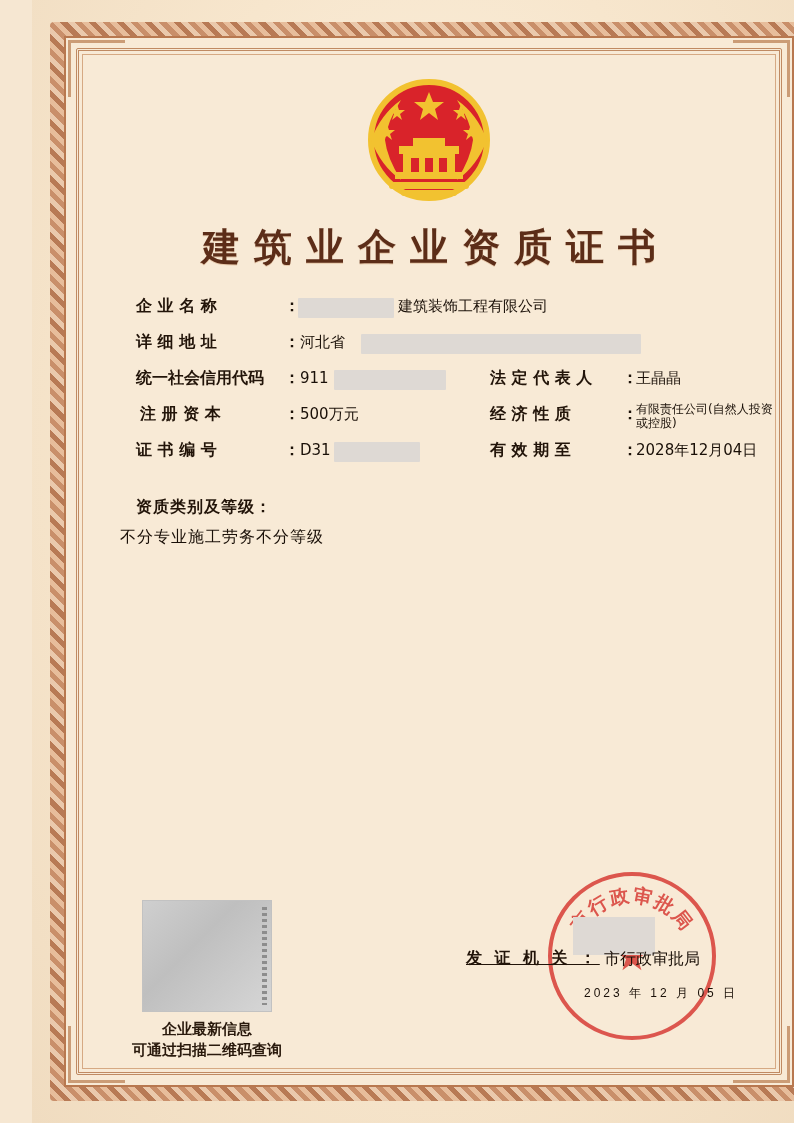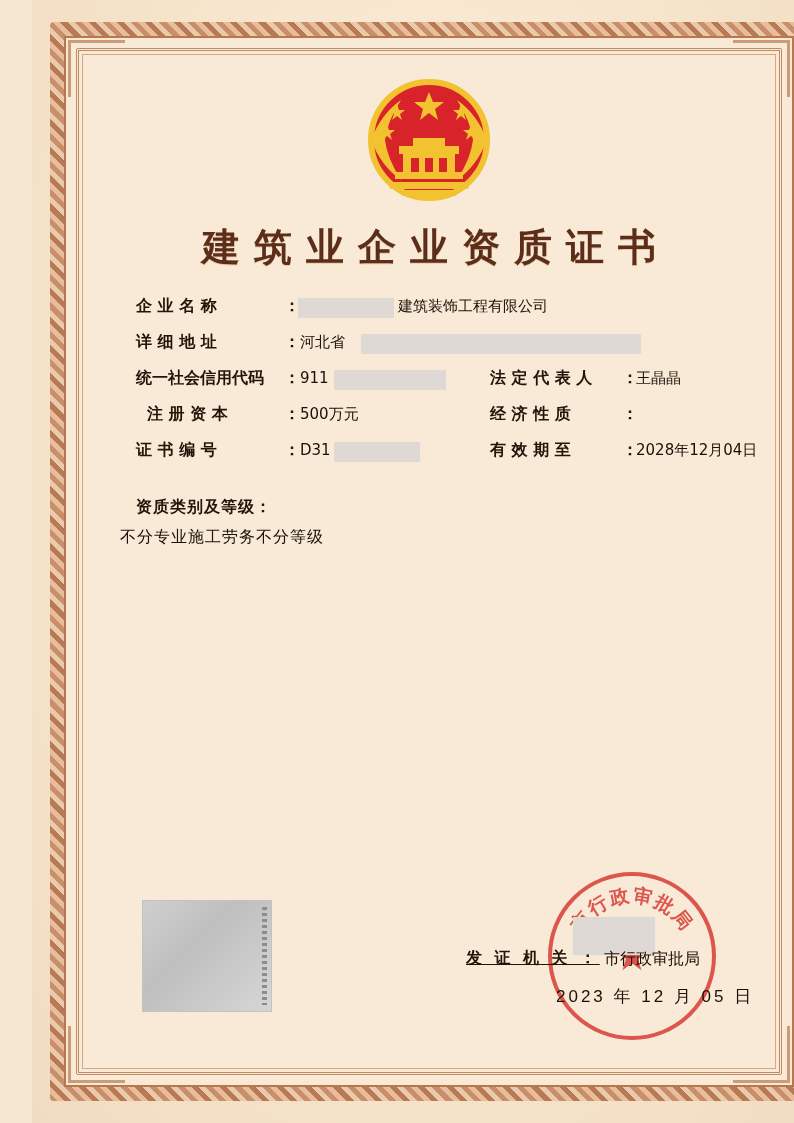--- a/index.html
+++ b/index.html
@@ -140,21 +140,21 @@
     fill:#d6362f;font-size:19px;font-weight:bold;
     font-family:"DejaVu Serif","Liberation Serif",serif;letter-spacing:2px;
   }
   .seal-redact{
     position:absolute;left:541px;top:917px;width:82px;height:38px;background:#ded9d4;
   }
 
   
   .issuer-lbl{position:absolute;left:434px;top:948px;font-size:16px;font-weight:bold;letter-spacing:4px;color:#221409;text-decoration:underline;}
   .issuer-val{position:absolute;left:572px;top:949px;font-size:16px;color:#1a1008;}
-  .issue-date{position:absolute;left:524px;top:985px;font-size:17px;color:#1a1008;letter-spacing:3px;}
+  .issue-date{position:absolute;left:552px;top:985px;font-size:12px;color:#1a1008;letter-spacing:3px;}
 </style>
 </head>
 <body>
 
 <div class="page">
 
   <div class="watermark">
     <div class="wm-row" style="margin-top:20px">
       <span>建筑业企业资质证书</span>
       
@@ -309,44 +309,49 @@
       <span class="colon" style="left:148px;">：</span>
       <span class="val" style="left:164px;">911</span>
       <span class="redact" style="left:198px;top:2px;width:112px;height:20px;"></span>
 
       <span class="lbl" style="left:354px;">法 定 代 表 人</span>
       <span class="colon" style="left:486px;">：</span>
       <span class="val" style="left:500px;">王晶晶</span>
     </div>
 
     <div class="row">
-      <span class="lbl" style="left:11px;">注 册 资 本</span>
+      <span class="lbl" style="left:4px;">注 册 资 本</span>
       <span class="colon" style="left:148px;">：</span>
       <span class="val" style="left:164px;">500万元</span>
 
       <span class="lbl" style="left:354px;">经 济 性 质</span>
       <span class="colon" style="left:486px;">：</span>
+      <span class="val small" style="left:500px;width:140px;">有限责任公司(自然人投资或控股)</span>
     </div>
 
     <div class="row">
       <span class="lbl" style="left:0;">证 书 编 号</span>
       <span class="colon" style="left:148px;">：</span>
       <span class="val" style="left:164px;">D31</span>
       <span class="redact" style="left:198px;top:2px;width:86px;height:20px;"></span>
 
       <span class="lbl" style="left:354px;">有 效 期 至</span>
       <span class="colon" style="left:486px;">：</span>
       <span class="val" style="left:500px;">2028年12月04日</span>
     </div>
   </div>
 
   <div class="cat-title">资质类别及等级：</div>
   <div class="cat-val">不分专业施工劳务不分等级</div>
 
   <div class="qr"></div>
+  <div class="qr-cap">
+    <div>企业最新信息</div>
+    <div>可通过扫描二维码查询</div>
+  </div>
 
   <div class="seal">
     <svg class="arc" viewBox="0 0 160 160">
       <defs>
         <path id="sealArc" d="M 22,84 A 58,58 0 0 1 138,84" fill="none"></path>
       </defs>
       <text>
         <textPath href="#sealArc" startOffset="50%" text-anchor="middle">市行政审批局</textPath>
       </text>
     </svg>

